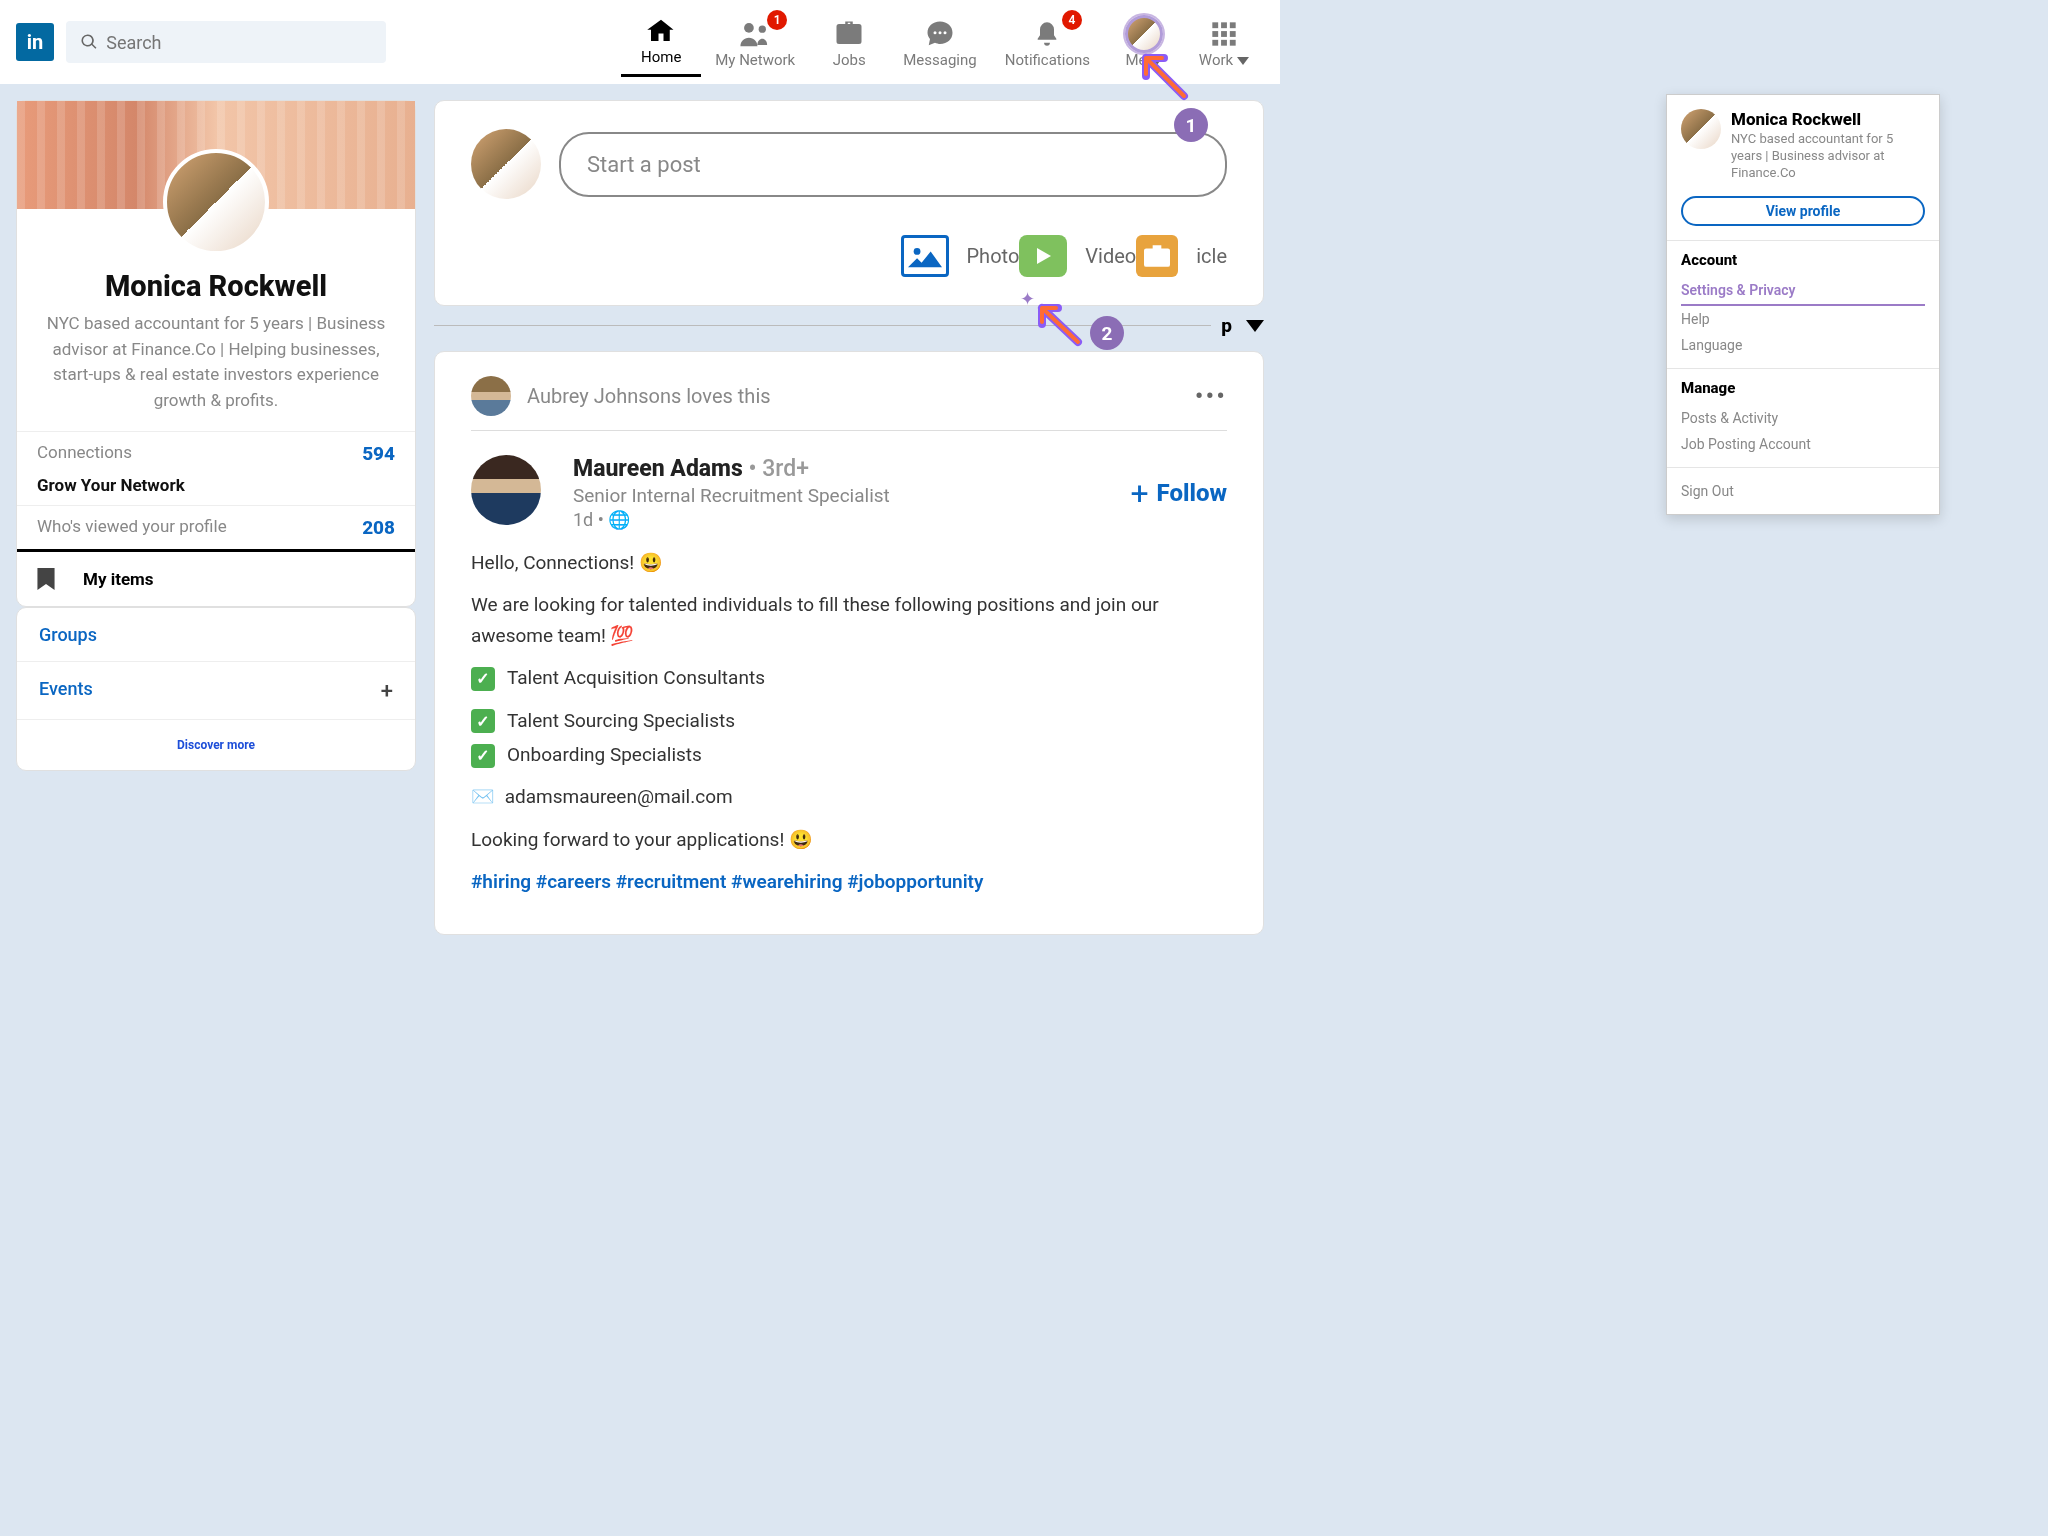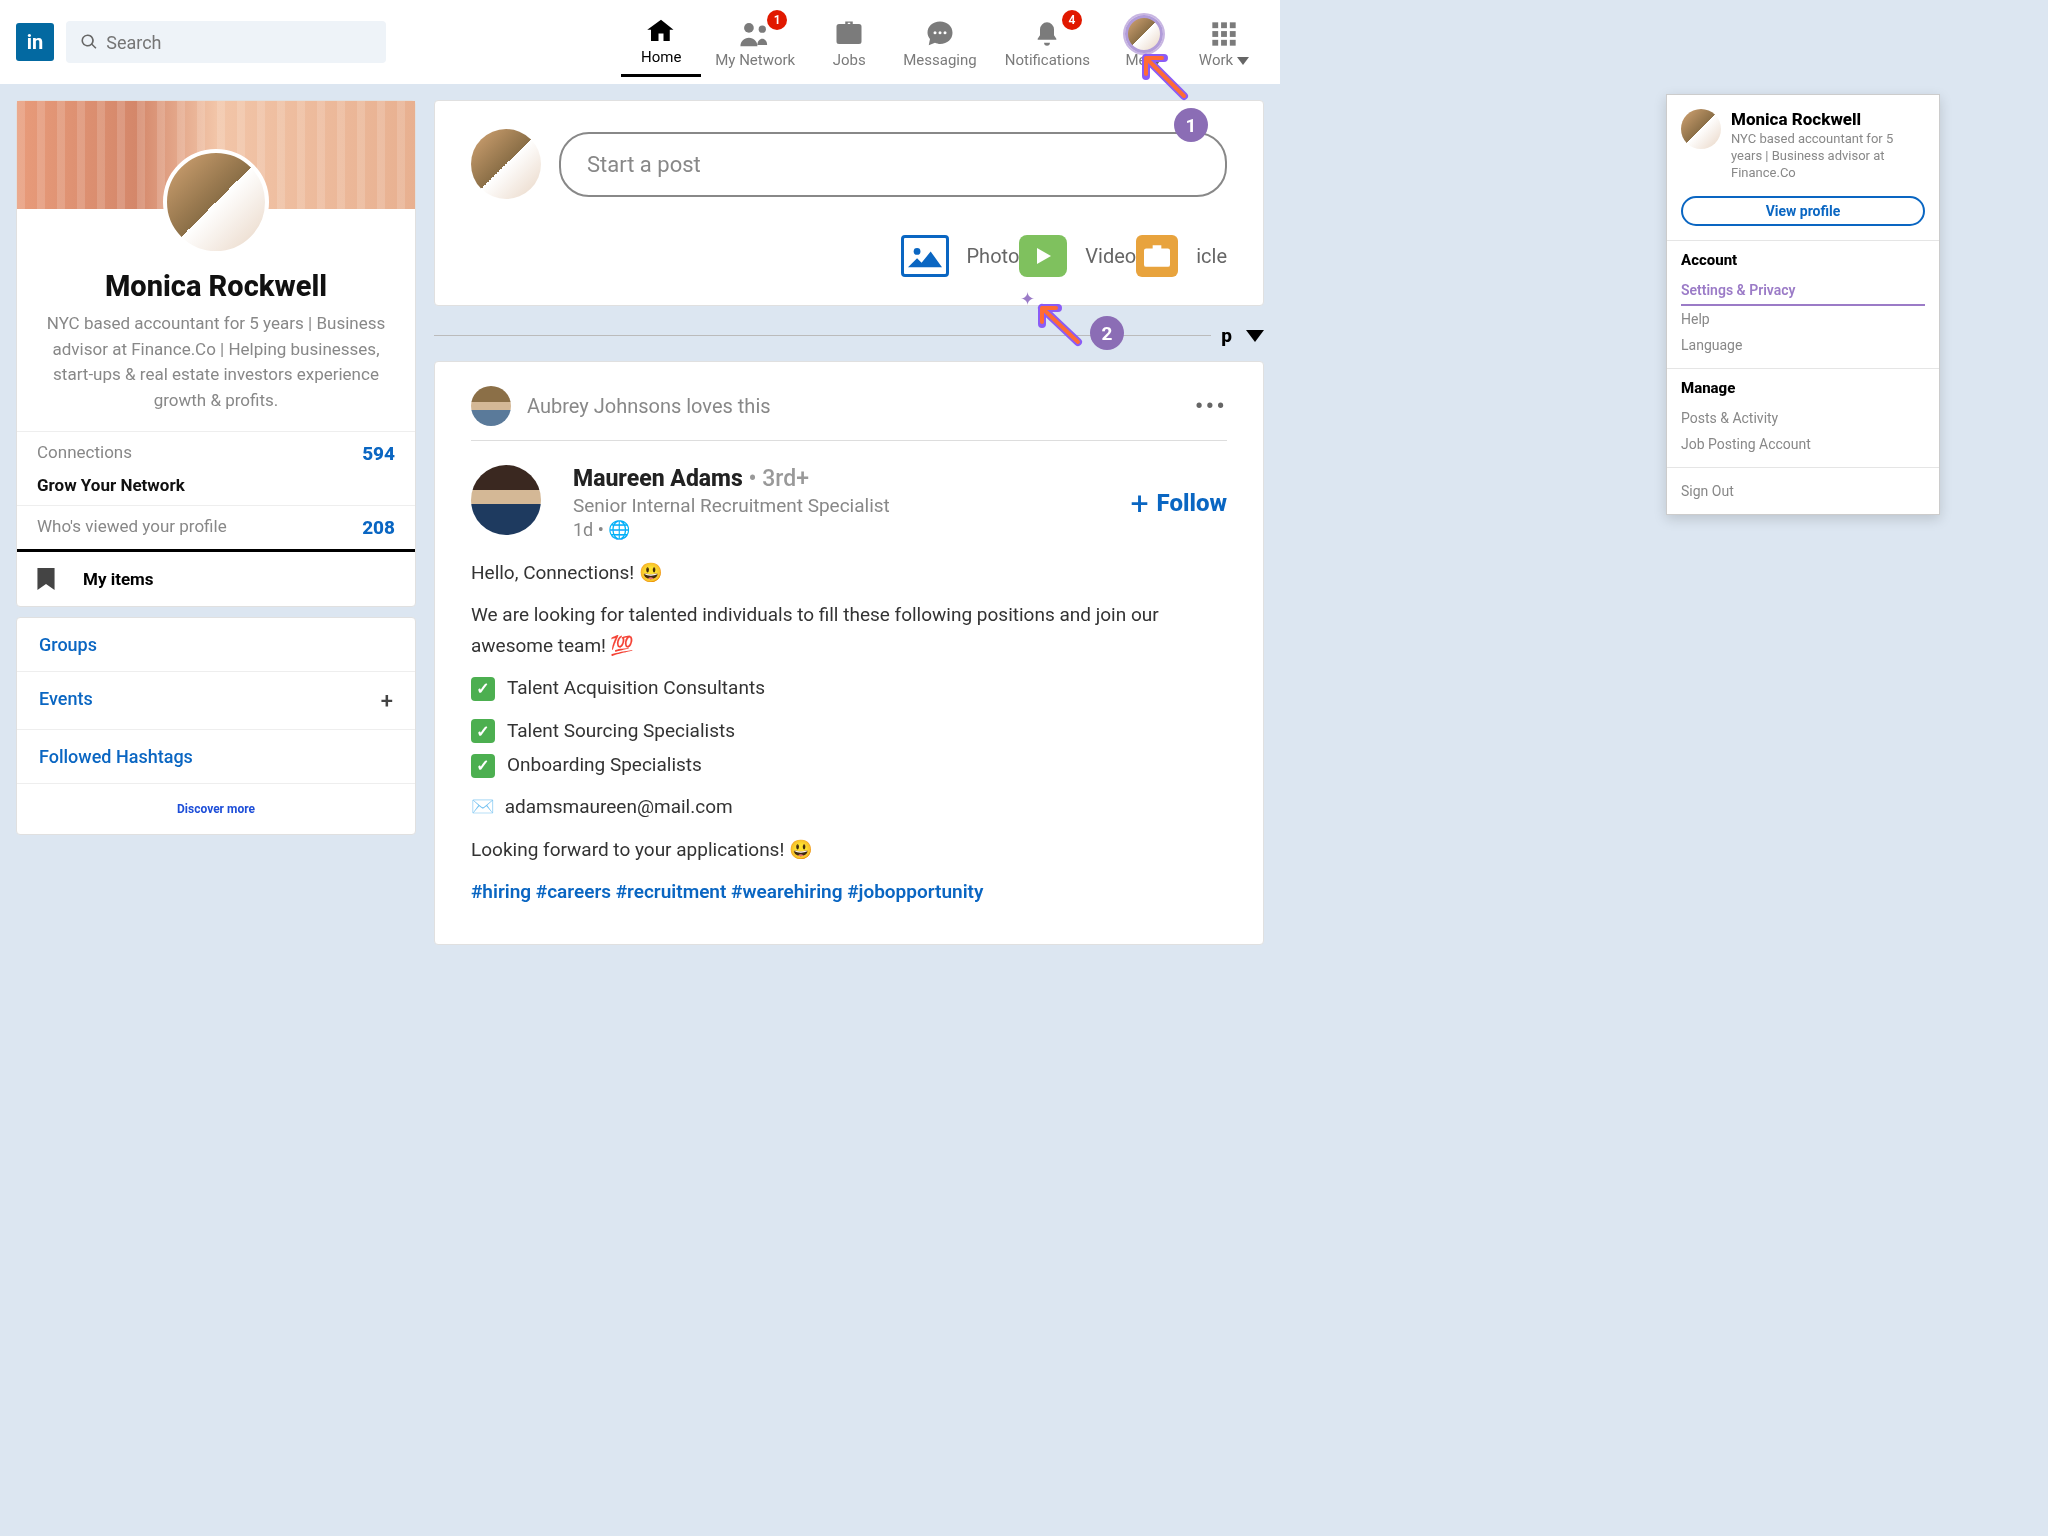--- a/index.html
+++ b/index.html
@@ -15,21 +15,21 @@
 .navitem .nicon{height:34px;display:flex;align-items:center;justify-content:center}
 .badge{position:absolute;top:2px;right:22px;background:#e11900;color:#fff;border-radius:50%;width:20px;height:20px;font-size:12px;display:flex;align-items:center;justify-content:center;font-weight:600}
 .avatar{width:32px;height:32px;border-radius:50%;background:linear-gradient(135deg,#d4a574 0%, #8b6f47 50%,#fff 50%,#e8d5c4 100%);display:inline-block}
 .avatar.big{width:106px;height:106px}
 .avatar.med{width:70px;height:70px}
 .avatar.sm{width:40px;height:40px}
 .navitem .avatar{width:38px;height:38px;border:3px solid #b19cd9;box-shadow:0 0 0 2px #c8b6e2}
 .caret{display:inline-block;width:0;height:0;border-left:6px solid transparent;border-right:6px solid transparent;border-top:8px solid #666;margin-left:4px}
 .main{display:flex;padding:16px;gap:18px}
 .leftcol{width:400px;flex-shrink:0}
-.card{background:#fff;border:1px solid #e0e0e0;border-radius:4px;margin-bottom:10px}
+.card{background:#fff;border:1px solid #e0e0e0;border-radius:10px;}
 .profile-banner{height:108px;background:linear-gradient(90deg,#e89b7a 0%,#d4876a 30%,#f2c5a8 50%,#e8b090 100%);position:relative}
 .profile-banner::before{content:"";position:absolute;inset:0;background:repeating-linear-gradient(90deg,rgba(255,255,255,0.15) 0 8px,transparent 8px 20px)}
 .profile-avatar-wrap{display:flex;justify-content:center;margin-top:-60px;position:relative}
 .profile-avatar-wrap .avatar{border:4px solid #fff}
 .profile-name{text-align:center;font-size:29px;font-weight:800;margin:14px 0 8px;color:#111}
 .profile-desc{text-align:center;color:#888;font-size:17px;line-height:1.5;padding:0 28px 18px}
 .stat-row{display:flex;justify-content:space-between;padding:10px 20px;font-size:17px;color:#888;border-top:1px solid #eee}
 .stat-row .val{color:#0a66c2;font-weight:800;font-size:19px}
 .stat-row.bold{color:#111;font-weight:700;padding-top:0}
 .myitems{display:flex;align-items:center;gap:28px;padding:16px 20px;border-top:3px solid #000000;font-weight:700;font-size:17px}
@@ -186,23 +186,20 @@
       </div>
     </div>
     <div class="card">
       <div class="linkrow">
           <span>Groups</span>
         </div>
       <div class="linkrow">
           <span>Events</span>
           <span style="color:#444;font-size:22px">+</span>
         </div>
-      <div class="linkrow">
-          <span>Followed Hashtags</span>
-        </div>
       <div class="discover">Discover more</div>
     </div>
   </div>
 
   <div class="rightcol">
     <div class="card postbox">
       <div class="postbox-top">
         <span class="avatar med"></span>
         <div class="postinput">Start a post</div>
       </div>

